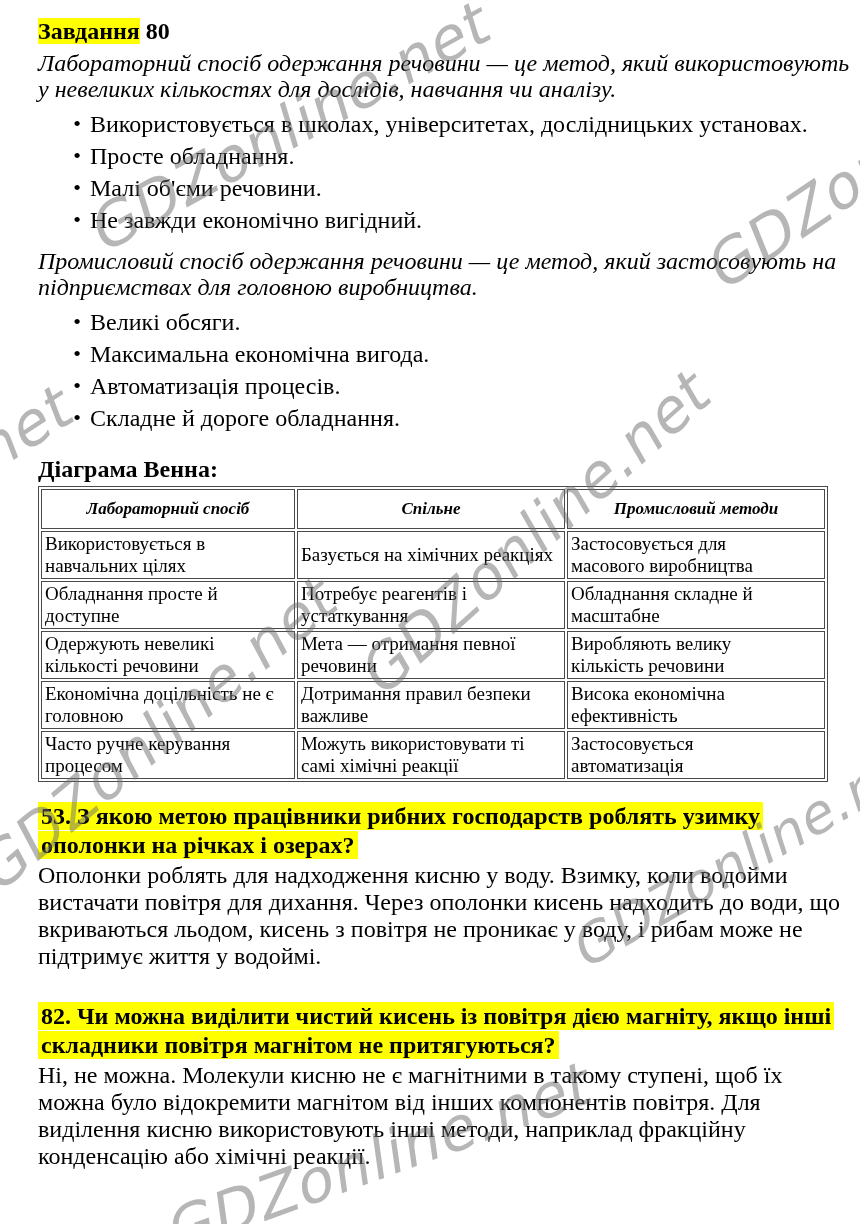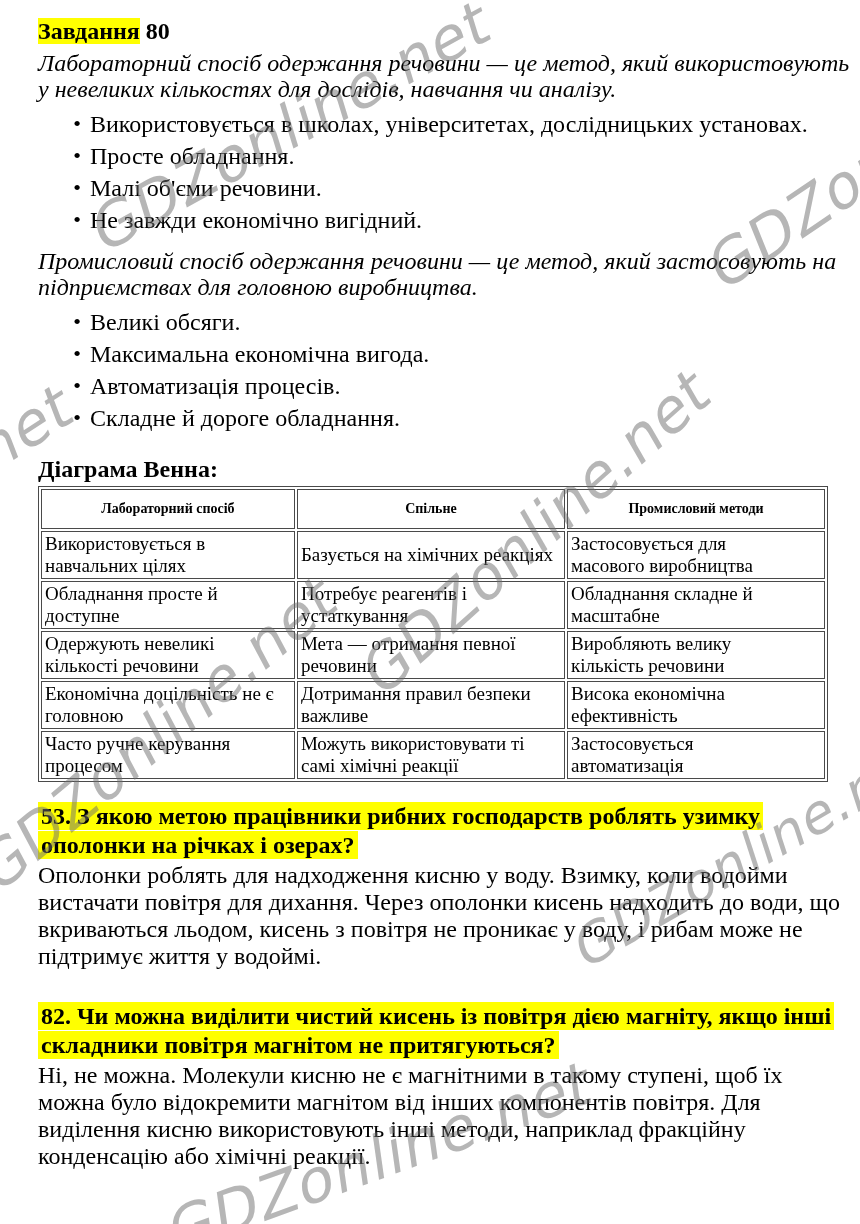--- a/index.html
+++ b/index.html
@@ -20,21 +20,21 @@
   .venn-heading{font-size:24px;font-weight:bold;line-height:30px;margin-bottom:2px;}
   table.venn{
     border-collapse:separate;border-spacing:2px;
     border:1px solid #4a4a4a;width:790px;table-layout:fixed;
     margin-bottom:20px;background:transparent;
   }
   table.venn th, table.venn td{
     border:1px solid #4a4a4a;vertical-align:middle;background:transparent;
     padding:1px 3px;
   }
-  table.venn th{font-size:14px;font-weight:bold;text-align:center;height:36px;}
+  table.venn th{font-size:17px;font-weight:bold;text-align:center;height:36px;font-style:italic;}
   table.venn td{height:44px;}
   .cl{font-size:19px;line-height:22px;white-space:nowrap;}
   .qa{margin-bottom:32px;}
   .qline{line-height:29px;font-size:24px;font-weight:bold;white-space:nowrap;}
   .qline .hl{padding:1px 3px;}
   .aline{line-height:27px;font-size:24px;white-space:nowrap;}
   .answer{margin-top:2px;}
   .wm{
     position:absolute;z-index:3;pointer-events:none;
     font-family:"DejaVu Sans", sans-serif;

